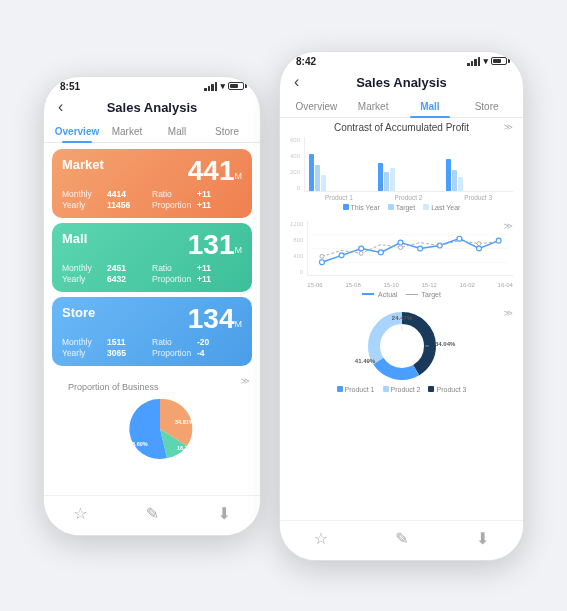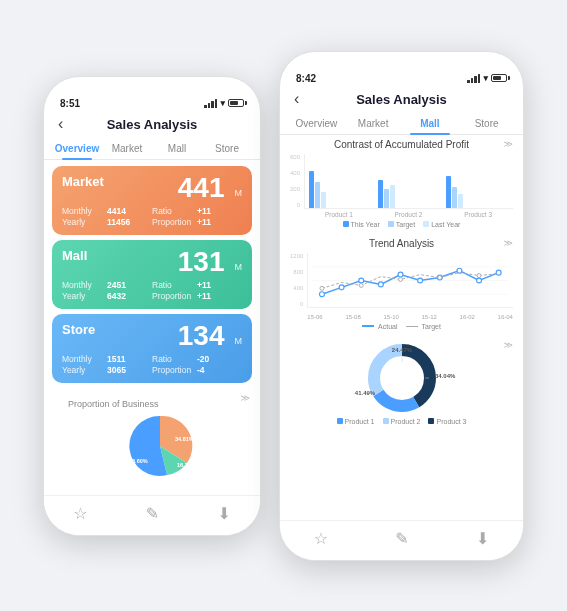--- a/index.html
+++ b/index.html
@@ -37,21 +37,21 @@
     .phone-right {
       width: 245px;
       height: 510px;
     }
 
     
     .status-bar {
       display: flex;
       justify-content: space-between;
       align-items: center;
-      padding: 21px 16px 4px;
+      padding: 4px 16px 4px;
       font-size: 10px;
       font-weight: 600;
       color: #222;
     }
     .status-icons {
       display: flex;
       gap: 3px;
       align-items: center;
       font-size: 9px;
     }
@@ -155,21 +155,21 @@
       justify-content: space-between;
       align-items: flex-start;
     }
     .card-name {
       font-size: 13px;
       font-weight: 700;
     }
     .card-value-wrap {
       display: flex;
       align-items: flex-end;
-      gap: 10px;
+      gap: 0;
     }
     .card-value {
       font-size: 28px;
       font-weight: 700;
       line-height: 1;
     }
     .card-unit {
       font-size: 9px;
       margin-bottom: 4px;
       opacity: 0.85;
@@ -480,21 +480,20 @@
           <span>Target</span>
         </div>
         <div class="legend-item">
           <div class="legend-dot" style="background:#d0eaff;"></div>
           <span>Last Year</span>
         </div>
       </div>
     </div>
 
     <div class="chart-section">
-      <div class="chart-title">Trend Analysis</div>
       <span class="chart-pin">≫</span>
       <div style="display:flex;gap:2px;">
         <div style="display:flex;flex-direction:column;justify-content:space-between;font-size:6px;color:#ccc;height:55px;text-align:right;padding-right:2px;">
           <span>1200</span>
             <span>800</span>
             <span>400</span>
             <span>0</span>
         </div>
         <div style="flex:1;position:relative;">
           <svg width="100%" height="55" viewBox="0 0 200 55" style="border-left:1px solid #eee;border-bottom:1px solid #eee;">

